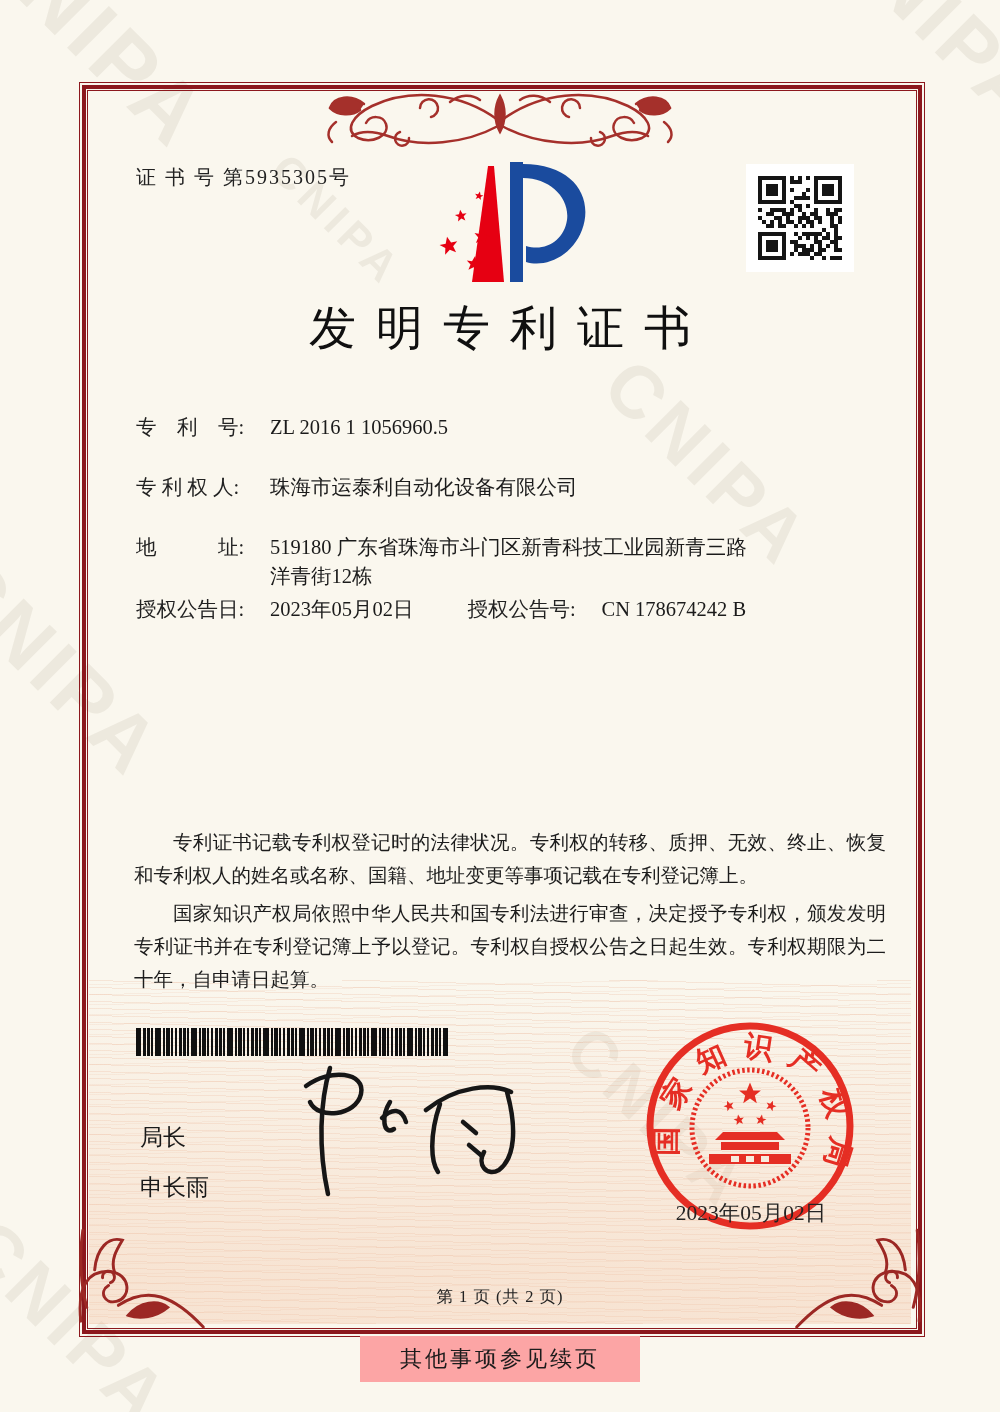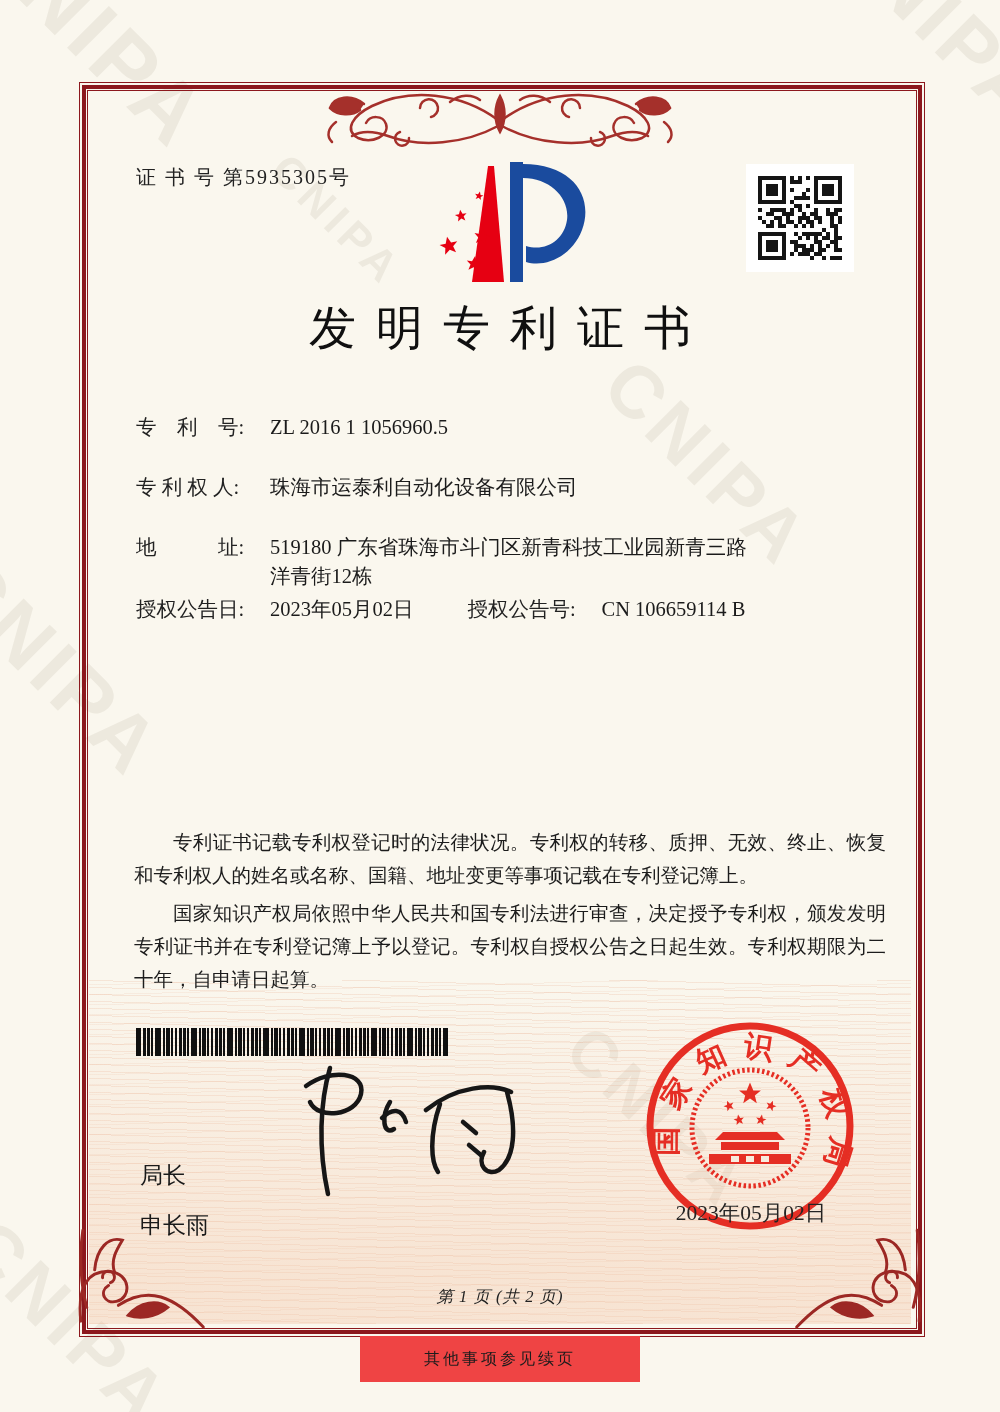--- a/index.html
+++ b/index.html
@@ -61,32 +61,32 @@
   
   .barcode{
     position:absolute; left:136px; top:1028px; width:306px; height:28px;
     border-left:3px solid #101010; border-right:3px solid #101010;
     background-image:
       repeating-linear-gradient(90deg,#101010 0 2px, rgba(0,0,0,0) 2px 4px),
       repeating-linear-gradient(90deg,#101010 0 1px, rgba(0,0,0,0) 1px 6px),
       repeating-linear-gradient(90deg,#101010 0 2px, rgba(0,0,0,0) 2px 9px);
   }
   
-  .officer{ position:absolute; left:140px; top:1160px;
+  .officer{ position:absolute; left:140px; top:1122px;
             font-family:"Liberation Sans", sans-serif; font-size:23px; color:#1a1a1a; }
   .officer div{ margin-bottom:19px; }
   .signature{ position:absolute; left:278px; top:1050px; width:252px; height:162px; }
   
   .seal{ position:absolute; left:643px; top:1020px; width:220px; height:220px; opacity:0.96; }
   
   .page-num{ position:absolute; left:0; top:1286px; width:1000px; text-align:center;
-             font-size:16.5px; color:#222; letter-spacing:1px;font-style:italic; }
+             font-size:16.5px; color:#222; letter-spacing:1px; }
   .foot-note{
     position:absolute; left:360px; top:1336px; width:280px; height:46px;
-    background:#ef4444; text-align:center; line-height:46px; font-size:16px;
+    background:#fca5a5; text-align:center; line-height:46px; font-size:22px;
     letter-spacing:3px; color:#1c1c1c;
   }
 </style>
 </head>
 <body>
 
 <div class="page">
 
   <span class="wm" style="left:-55px; top:-20px; font-size:86px;">CNIPA</span>
   <span class="wm" style="left:800px; top:-30px; font-size:80px;">CNIPA</span>
@@ -301,21 +301,21 @@
       <span class="fvalue">519180 广东省珠海市斗门区新青科技工业园新青三路
 洋青街12栋</span>
     </div>
     <div class="grant">
       <span class="pair">
         <span class="flabel">授权公告日:</span>
         <span class="fvalue">2023年05月02日</span>
       </span>
       <span class="pair pair2">
         <span class="flabel">授权公告号:</span>
-        <span class="fvalue">CN 106659114 B</span>
+        <span class="fvalue">CN 178674242 B</span>
       </span>
     </div>
   </div>
 
   <div class="paras">
     <p>专利证书记载专利权登记时的法律状况。专利权的转移、质押、无效、终止、恢复和专利权人的姓名或名称、国籍、地址变更等事项记载在专利登记簿上。</p>
     <p>国家知识产权局依照中华人民共和国专利法进行审查，决定授予专利权，颁发发明专利证书并在专利登记簿上予以登记。专利权自授权公告之日起生效。专利权期限为二十年，自申请日起算。</p>
   </div>
 
   <div class="barcode"></div>

